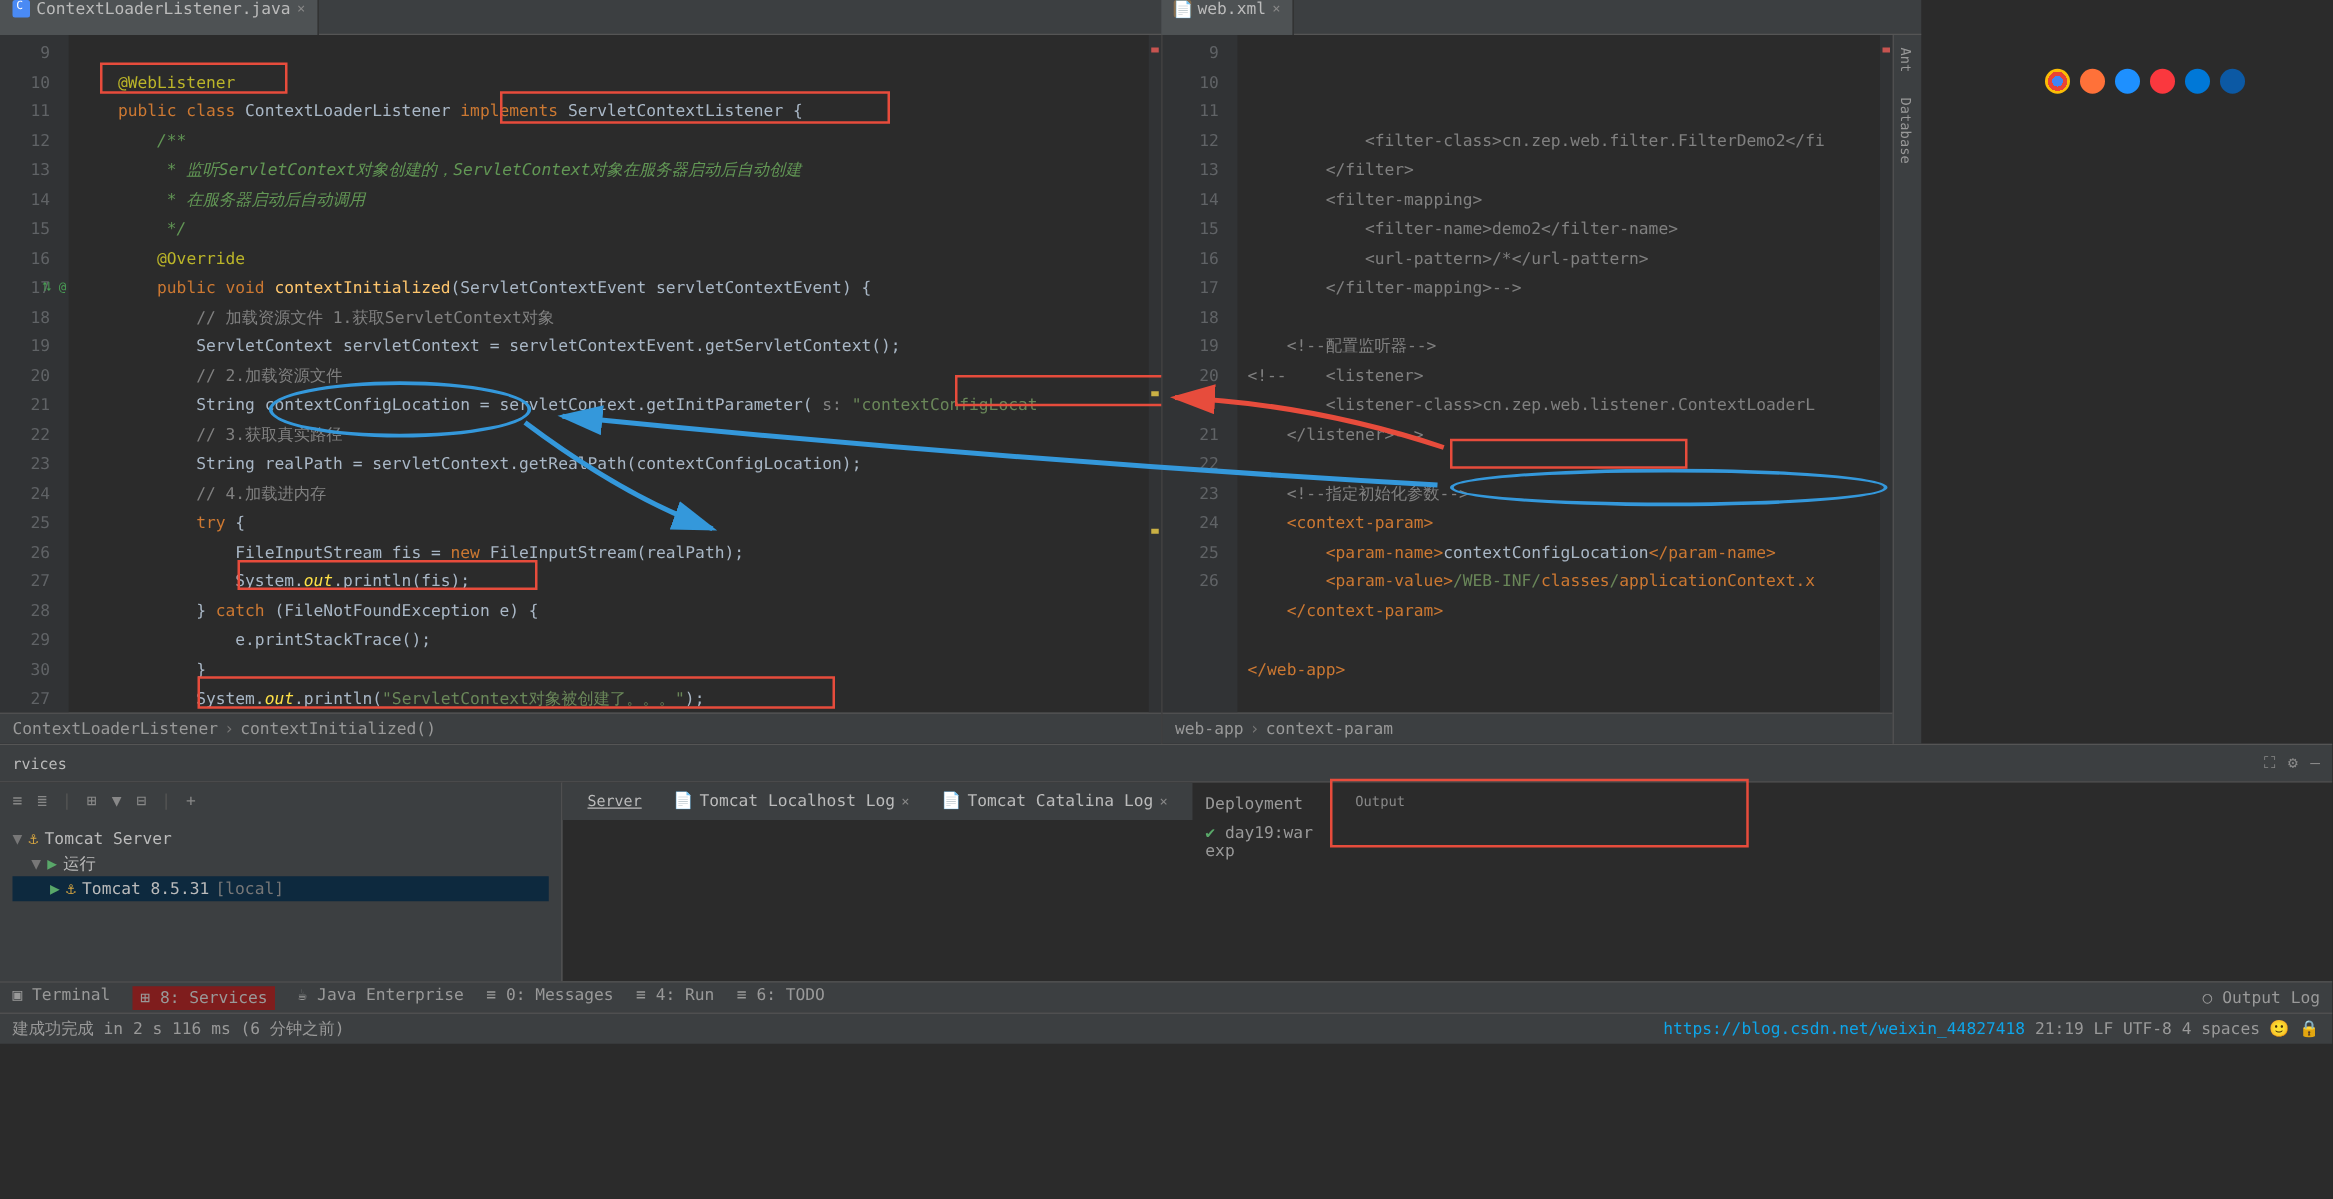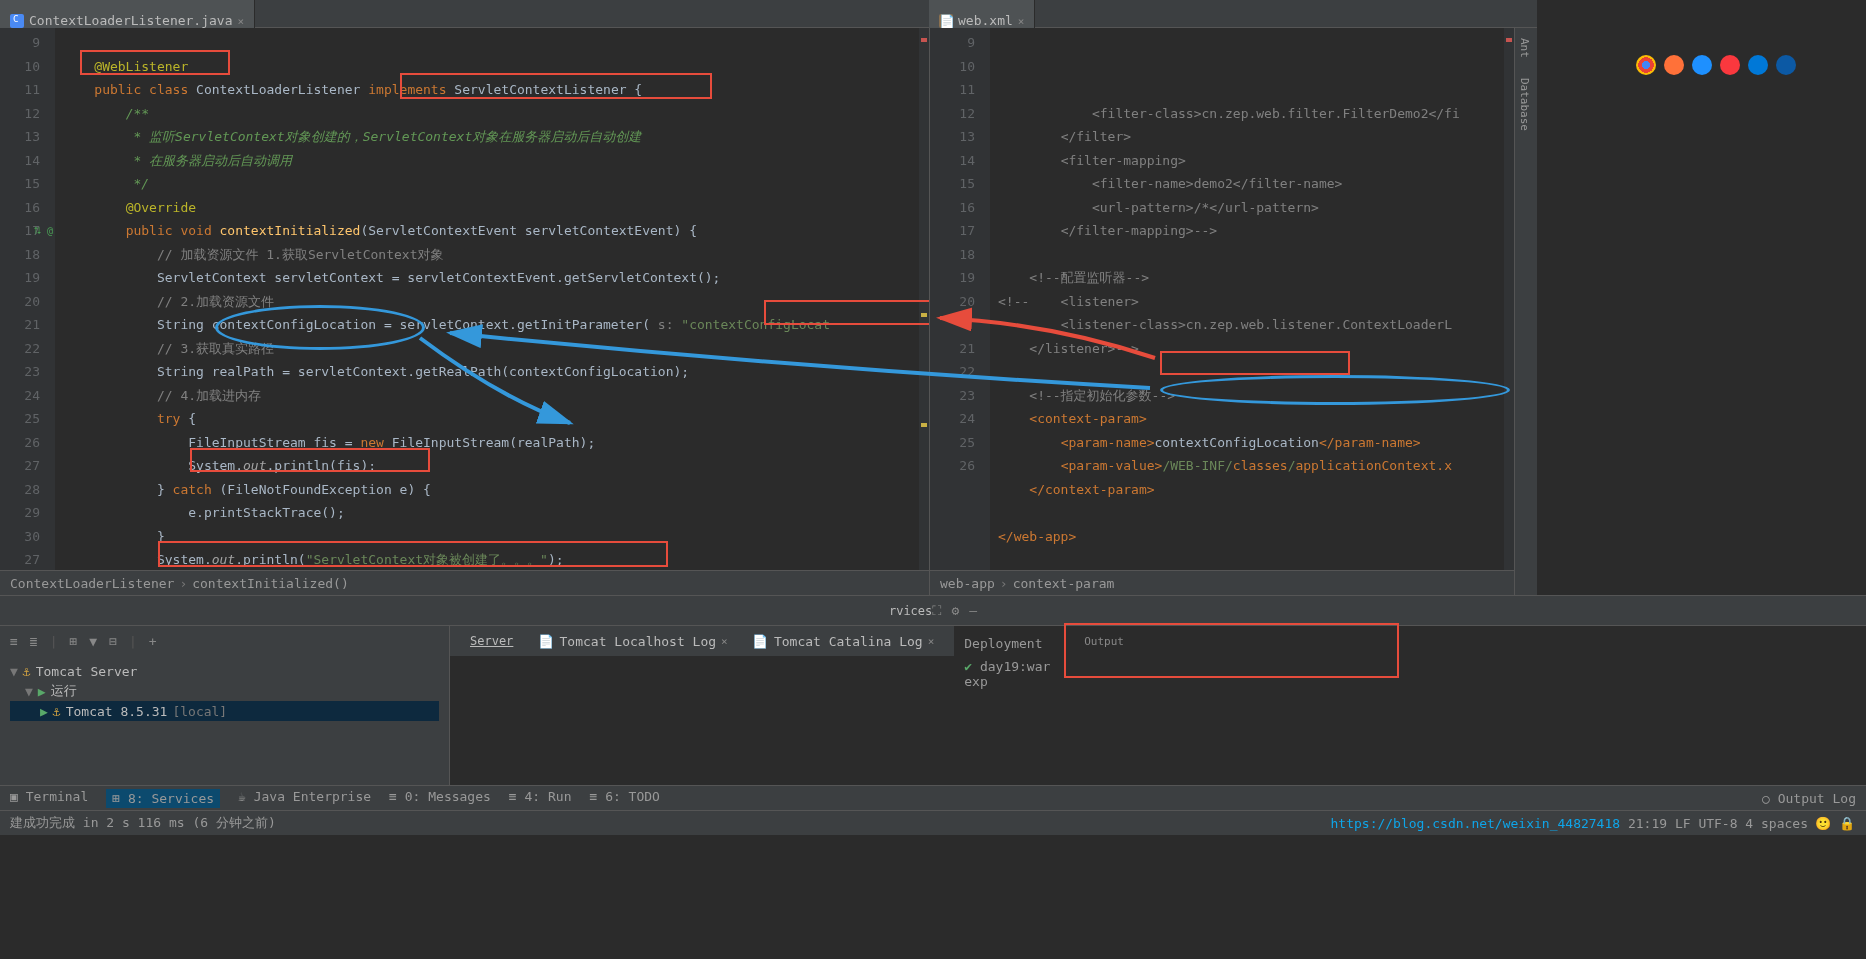--- a/index.html
+++ b/index.html
@@ -1,18 +1,18 @@
 <!DOCTYPE html>
 <html><head>
 <meta charset="utf-8">
 <style>
 *{margin:0;padding:0;box-sizing:border-box;font-family:'Consolas','Monaco',monospace;font-size:13px}
 body{background:#2b2b2b;color:#a9b7c6;width:1866px;height:959px;overflow:hidden;position:relative}
 .tabs{display:flex;background:#3c3f41;height:28px;border-bottom:1px solid #555}
-.tab{display:flex;align-items:flex-end;padding:0 10px;height:28px;background:#515658;border-right:1px solid #2b2b2b;color:#bbb;gap:5px}
+.tab{display:flex;align-items:flex-start;padding:0 10px;height:28px;background:#515658;border-right:1px solid #2b2b2b;color:#bbb;gap:5px}
 .tab.active{background:#4e5254}
 .close-x{color:#888;font-size:11px;cursor:pointer}
 .file-icon{width:14px;height:14px;display:inline-block}
 .file-icon.java{background:#4a8af4;border-radius:2px;position:relative}
 .file-icon.java::after{content:'C';position:absolute;color:#fff;font-size:9px;left:3px;top:0}
 .file-icon.xml{background:#8a7050;border-radius:2px;position:relative}
 .file-icon.xml::after{content:'';}
 .main-split{display:flex;height:567px}
 .left-editor{width:929px;position:relative;background:#2b2b2b;display:flex;flex-direction:column}
 .right-editor{width:585px;background:#2b2b2b;display:flex;flex-direction:column;border-left:1px solid #555}
@@ -22,25 +22,25 @@
 .gutter{width:55px;background:#313335;text-align:right;padding-right:15px;color:#606366;line-height:23.5px;padding-top:3px;position:relative}
 .gutter-r{width:60px}
 .gutter .ln{height:23.5px}
 .code{flex:1;line-height:23.5px;padding-top:3px;white-space:pre;overflow:hidden;position:relative}
 .code .line{height:23.5px;padding-left:8px}
 .kw{color:#cc7832}
 .str{color:#6a8759}
 .com{color:#808080}
 .docc{color:#629755;font-style:italic}
 .ann{color:#bbb529}
-.fld{color:#a3a3a3;font-style:italic}
+.fld{color:#fde047;font-style:italic}
 .redbox{position:absolute;border:2px solid #e74c3c;pointer-events:none;z-index:10}
 .blueline{position:absolute;border:3px solid #3498db;border-radius:50%;pointer-events:none;z-index:9}
 .breadcrumb{height:25px;background:#3c3f41;border-top:1px solid #555;display:flex;align-items:center;padding:0 10px;color:#999;font-size:12px;gap:5px}
-.services-bar{height:30px;background:#3c3f41;border-top:1px solid #555;display:flex;align-items:center;justify-content:center;padding:0 10px}
+.services-bar{height:30px;background:#3c3f41;border-top:1px solid #555;display:flex;align-items:center;justify-content:space-between;padding:0 10px}
 .services-bar .title{color:#bbb;font-size:12px}
 .services-bar .icons{display:flex;gap:10px;color:#888}
 .services-body{height:160px;display:flex;background:#2b2b2b;border-top:1px solid #555}
 .sv-left{width:450px;background:#3c3f41;border-right:1px solid #555;display:flex;flex-direction:column}
 .sv-toolbar{height:30px;display:flex;align-items:center;gap:12px;padding:0 10px;color:#888}
 .sv-tree{padding:5px 10px;color:#bbb;font-size:12px}
 .sv-tree .node{height:20px;display:flex;align-items:center;gap:5px}
 .sv-tree .indent1{padding-left:15px}
 .sv-tree .indent2{padding-left:30px}
 .sv-tree .selected{background:#0d293e;width:100%}
@@ -268,21 +268,21 @@
         <div style="color:#888;font-size:11px">Output</div>
         <div class="redbox" style="left:-10px;top:-3px;width:335px;height:55px"></div>
       </div>
     </div>
   </div>
 </div>
 
 <div class="bottom-bar">
   <div class="items">
     <span>▣ <span>Terminal</span></span>
-    <span style="background:#0c4a6e;padding:2px 6px">⊞ <span>8: Services</span></span>
+    <span style="background:#7f1d1d;padding:2px 6px">⊞ <span>8: Services</span></span>
     <span>☕ <span>Java Enterprise</span></span>
     <span>≡ <span>0: Messages</span></span>
     <span>≡ <span>4: Run</span></span>
     <span>≡ <span>6: TODO</span></span>
   </div>
   <div class="items">
     <span>○ <span>Output Log</span></span>
   </div>
 </div>
 

